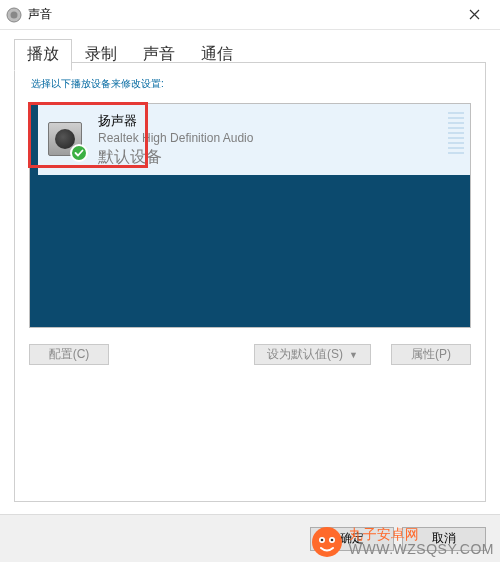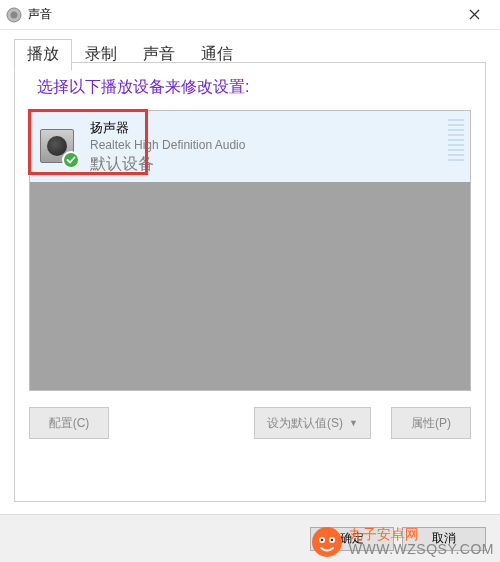--- a/index.html
+++ b/index.html
@@ -56,26 +56,27 @@
     background: #fff;
     z-index: 2;
   }
   .tab-body-wrap {
     position: absolute;
     top: 32px; left: 14px; right: 14px; bottom: 60px;
     border: 1px solid #cfcfcf;
     background: #fff;
     padding: 12px 14px 14px 14px;
   }
-  .instruction { font-size: 16px; color: #6d28d9; margin: 2px 0 12px 8px; }
+  .instruction { font-size: 10px; color: #0369a1; margin: 2px 0 12px 2px; }
   .device-list {
     border: 1px solid #bfbfbf;
-    height: 281px;
-    background: #a3a3a3;
-    position: relative;
+    height: 225px;
+    background: #0c4a6e;
+    position: relative;
+    padding-left: 8px;
   }
   .device-item {
     display: flex;
     align-items: center;
     padding: 8px 10px;
     background: #e9f3fb;
     min-height: 56px;
   }
   .highlight-box {
     position: absolute;
@@ -128,21 +129,21 @@
   }
   .lower-buttons {
     display: flex;
     justify-content: space-between;
     margin-top: 16px;
     gap: 8px;
   }
   .lower-right { display: flex; gap: 20px; }
   .btn {
     min-width: 80px;
-    height: 32px;
+    height: 21px;
     padding: 0 12px;
     background: #e9e9e9;
     border: 1px solid #c9c9c9;
     color: #8a8a8a;
     font-size: 12px;
     cursor: default;
     display: inline-flex; align-items: center; justify-content: center;
   }
   .btn .arrow { margin-left: 6px; font-size: 9px; }
   .footer {

